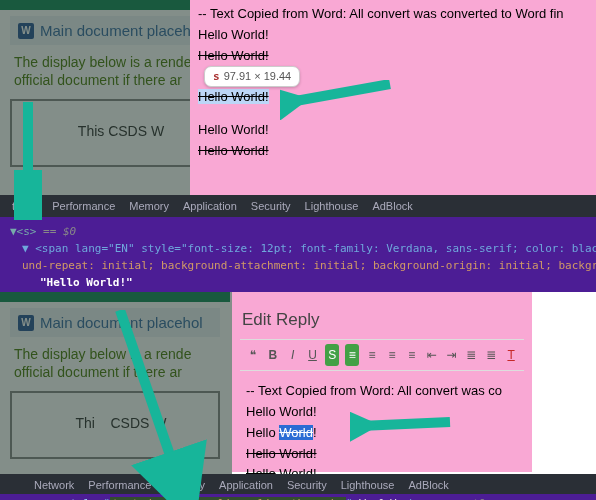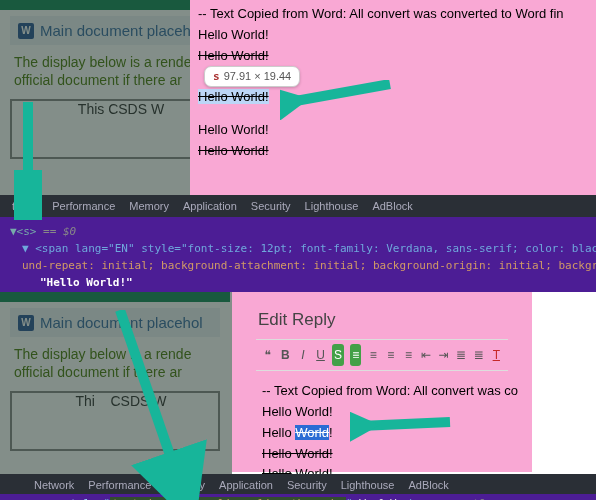--- a/index.html
+++ b/index.html
@@ -3,21 +3,21 @@
 <meta charset="utf-8">
 <style>
   * { margin: 0; padding: 0; box-sizing: border-box; }
   body { width: 596px; height: 500px; overflow: hidden; font-family: Arial, sans-serif; background: #fff; position: relative; }
   .pane { position: absolute; }
   
   .doc-bg { background: #fff; border-top: 10px solid #148a5a; padding: 6px 10px; }
   .doc-title { background: #eef2f5; color: #3a6ea5; padding: 6px 8px; font-size: 15px; display: flex; align-items: center; gap: 6px; }
   .doc-title .wicn { width: 16px; height: 16px; background: #2b5797; color: #fff; font-size: 10px; display: inline-flex; align-items: center; justify-content: center; font-weight: bold; border-radius: 2px; }
   .doc-desc { color: #4d7c0f; font-size: 14px; padding: 8px 4px 10px; line-height: 1.3; }
-  .doc-frame { border: 2px solid #888; width: 100%; height: 60px; display: flex; align-items: flex-start; justify-content: center; font-size: 14px; color: #333; padding-bottom: 4px; padding-left: 12px; }
+  .doc-frame { border: 2px solid #888; width: 100%; height: 68px; display: flex; align-items: center; justify-content: center; font-size: 14px; color: #333; padding-bottom: 4px; padding-left: 12px; }
   
   .white-panel { background: #f9a8d4; position: absolute; font-family: Verdana, sans-serif; font-size: 13px; color: #000; padding: 4px 8px; line-height: 1.6; }
   .wp-line { white-space: nowrap; }
   .strike { text-decoration: line-through; }
   .sel { background: #bcd6f7; }
   
   .tooltip { position: absolute; background: #fff; border: 1px solid #ccc; border-radius: 7px; font-size: 11px; color: #555; padding: 3px 8px; font-family: Arial; box-shadow: 0 1px 3px rgba(0,0,0,.2); }
   .tooltip .sbadge { color: #a33; font-family: monospace; margin-right: 4px; font-weight: bold; }
   
   .devtabs { background: #2a2f36; color: #aab; height: 22px; display: flex; align-items: center; font-size: 11px; gap: 14px; padding-left: 12px; position: absolute; width: 100%; }
@@ -106,21 +106,21 @@
   </div>
   <div class="doc-desc">
     <span>The display below is a rende</span><br>
     <span>official document if there ar</span>
   </div>
   <div class="doc-frame">
     <span>Thi</span>&nbsp;&nbsp;&nbsp;&nbsp;<span>CSDS W</span>
   </div>
 </div>
 
-<div class="white-panel" style="left:232px; top:292px; width:300px; height:180px; padding:8px 24px;">
+<div class="white-panel" style="left:232px; top:292px; width:300px; height:180px; padding:8px 8px;">
   <div class="editor-head">Edit Reply</div>
   <div class="toolbar">
     <span class="tbtn">❝</span>
     <span class="tbtn" style="font-weight:bold">B</span>
     <span class="tbtn" style="font-style:italic">I</span>
     <span class="tbtn" style="text-decoration:underline">U</span>
     <span class="tbtn green">S</span>
     <span class="tbtn green">≡</span>
     <span class="tbtn">≡</span>
     <span class="tbtn">≡</span>

